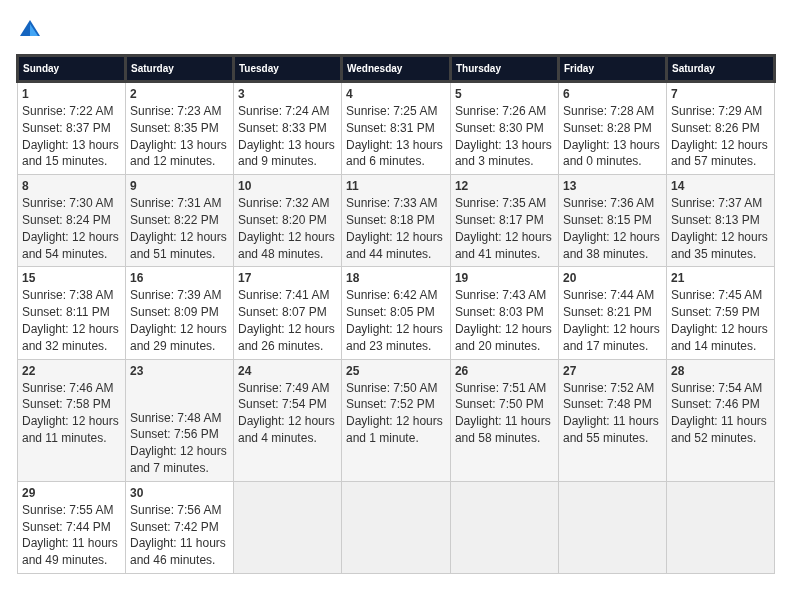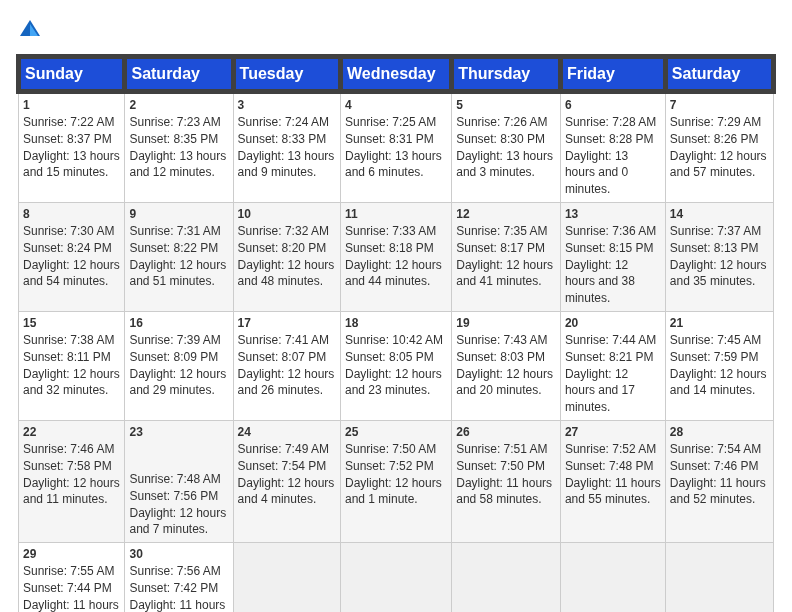--- a/index.html
+++ b/index.html
@@ -46,27 +46,27 @@
     .subtitle {
       font-size: 14px;
       color: #555;
     }
     table {
       width: 100%;
       border-collapse: collapse;
       font-size: 10px;
     }
     thead tr th {
-      background-color: #1d4ed8;
+      background-color: #0f172a;
       color: #fff;
       padding: 6px 4px;
       text-align: left;
-      font-size: 16px;
-      font-weight: bold;
-      border: 5px solid #404040;
+      font-size: 10px;
+      font-weight: bold;
+      border: 3px solid #404040;
     }
     tbody tr td {
       border: 1px solid #ccc;
       vertical-align: top;
       padding: 4px;
       height: 80px;
       width: 113px;
     }
     tbody tr:nth-child(even) td {
       background-color: #f5f5f5;
@@ -224,21 +224,21 @@
 Daylight: 12 hours and 29 minutes.</div>
         </td>
         <td>
           <span class="day-number">17</span>
           <div class="day-info" style="white-space: pre-line;">Sunrise: 7:41 AM
 Sunset: 8:07 PM
 Daylight: 12 hours and 26 minutes.</div>
         </td>
         <td>
           <span class="day-number">18</span>
-          <div class="day-info" style="white-space: pre-line;">Sunrise: 10:42 AM
+          <div class="day-info" style="white-space: pre-line;">Sunrise: 6:42 AM
 Sunset: 8:05 PM
 Daylight: 12 hours and 23 minutes.</div>
         </td>
         <td>
           <span class="day-number">19</span>
           <div class="day-info" style="white-space: pre-line;">Sunrise: 7:43 AM
 Sunset: 8:03 PM
 Daylight: 12 hours and 20 minutes.</div>
         </td>
         <td>

